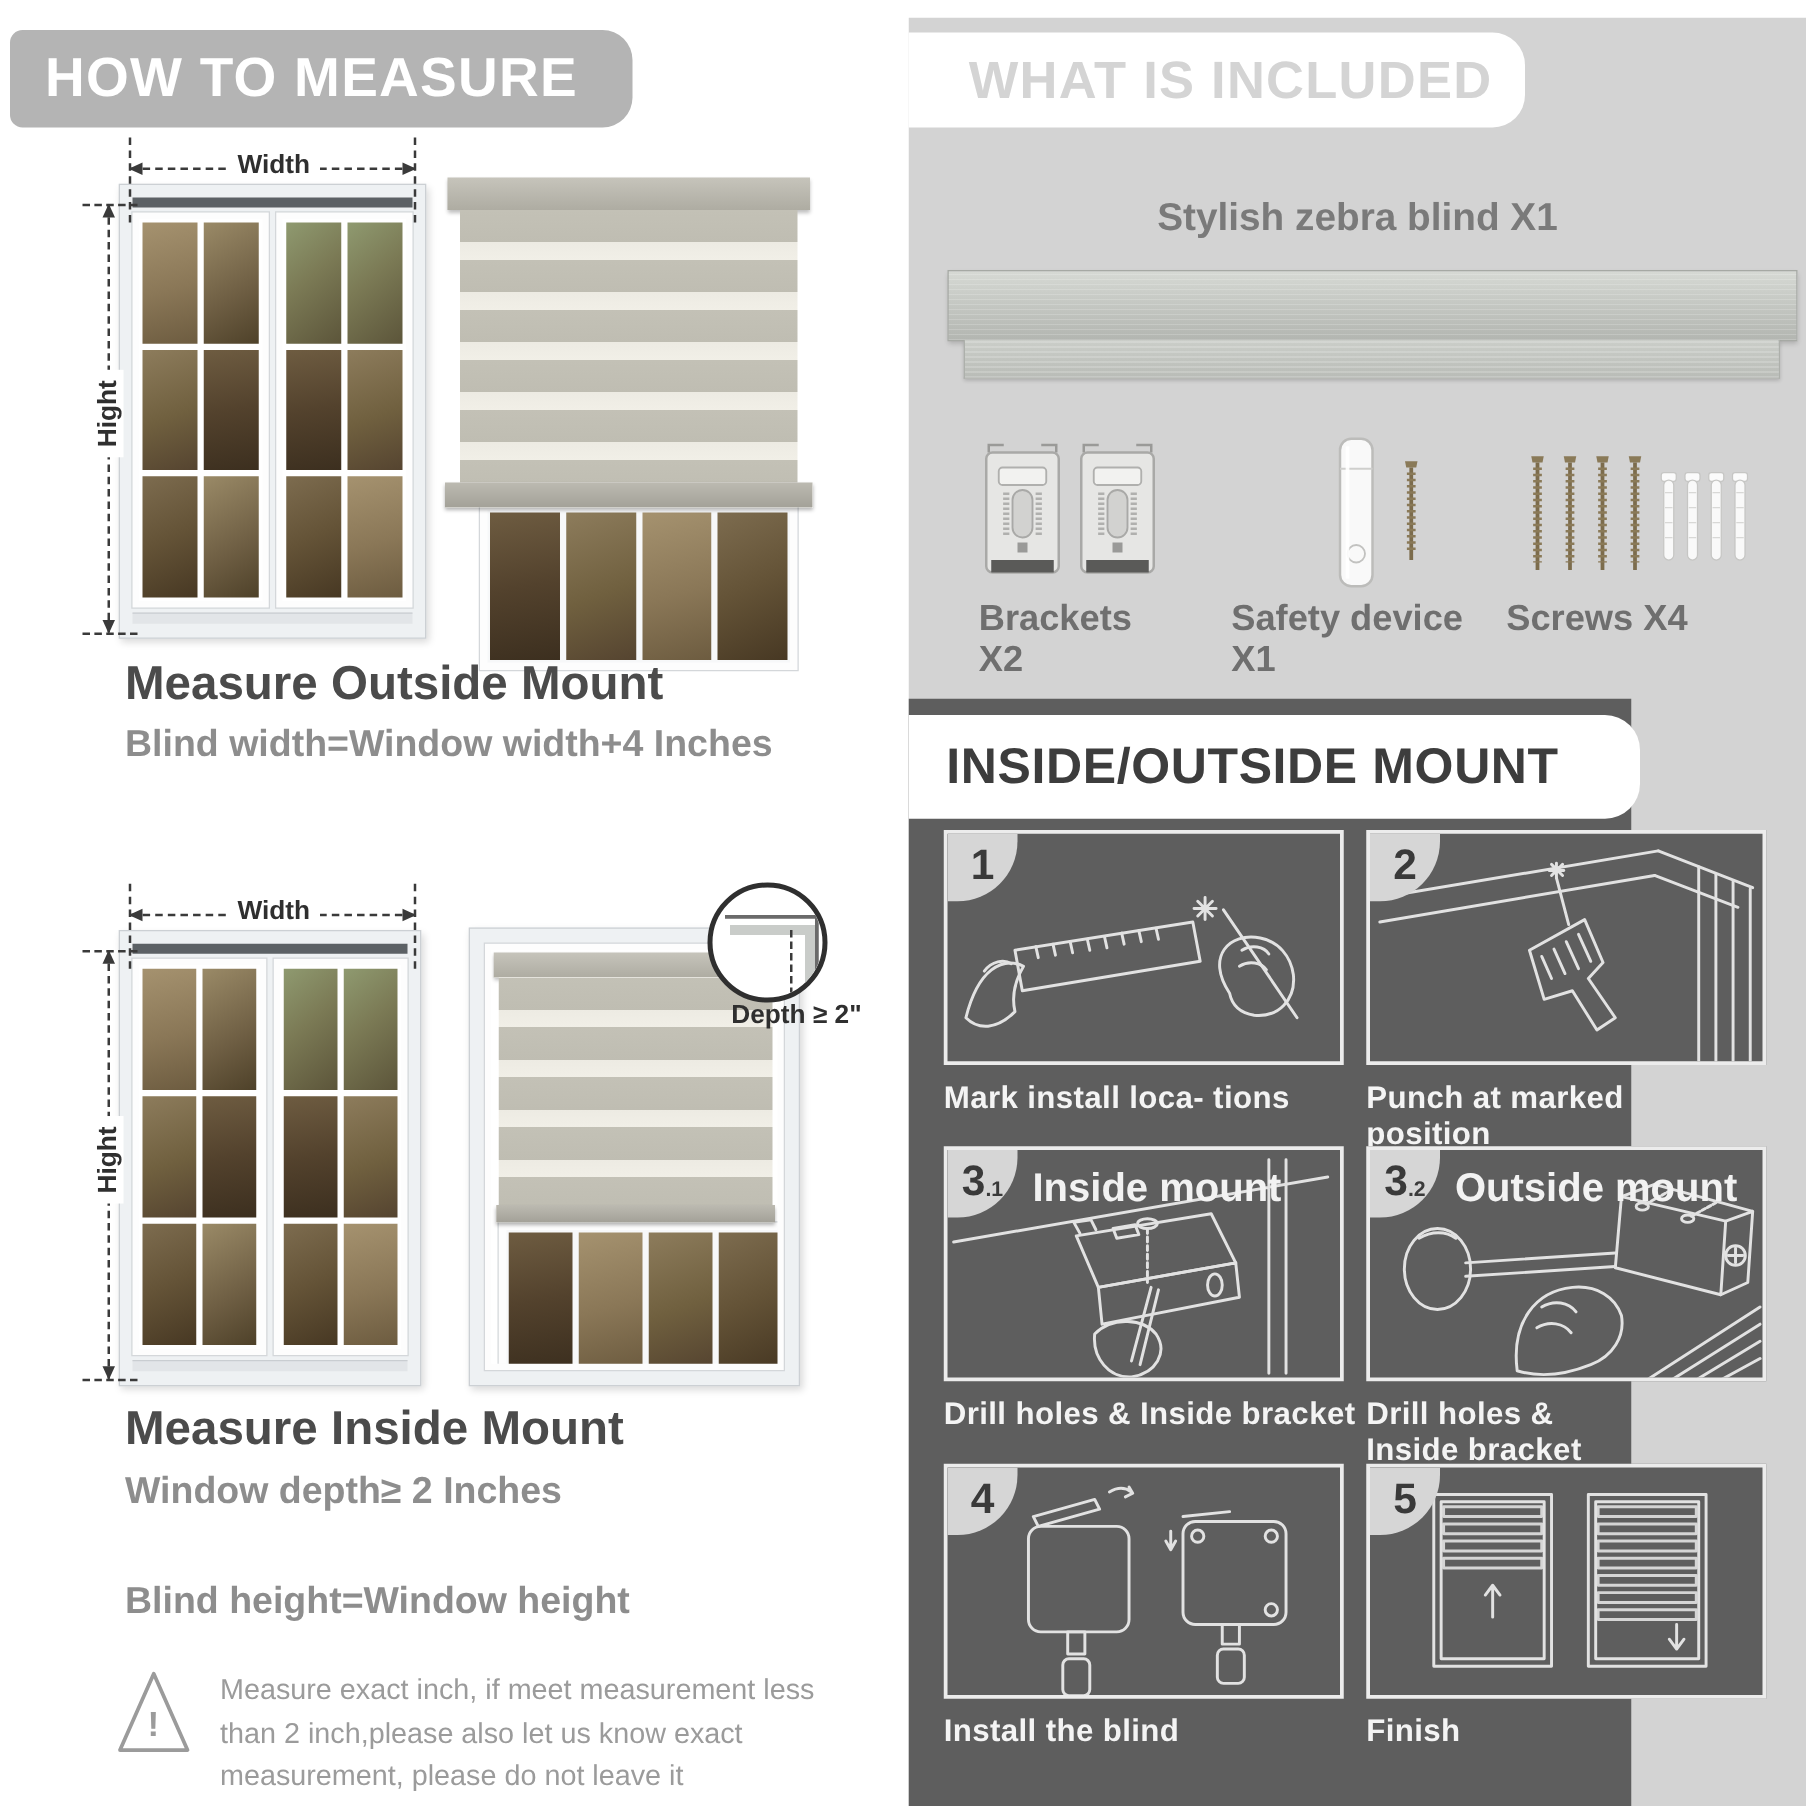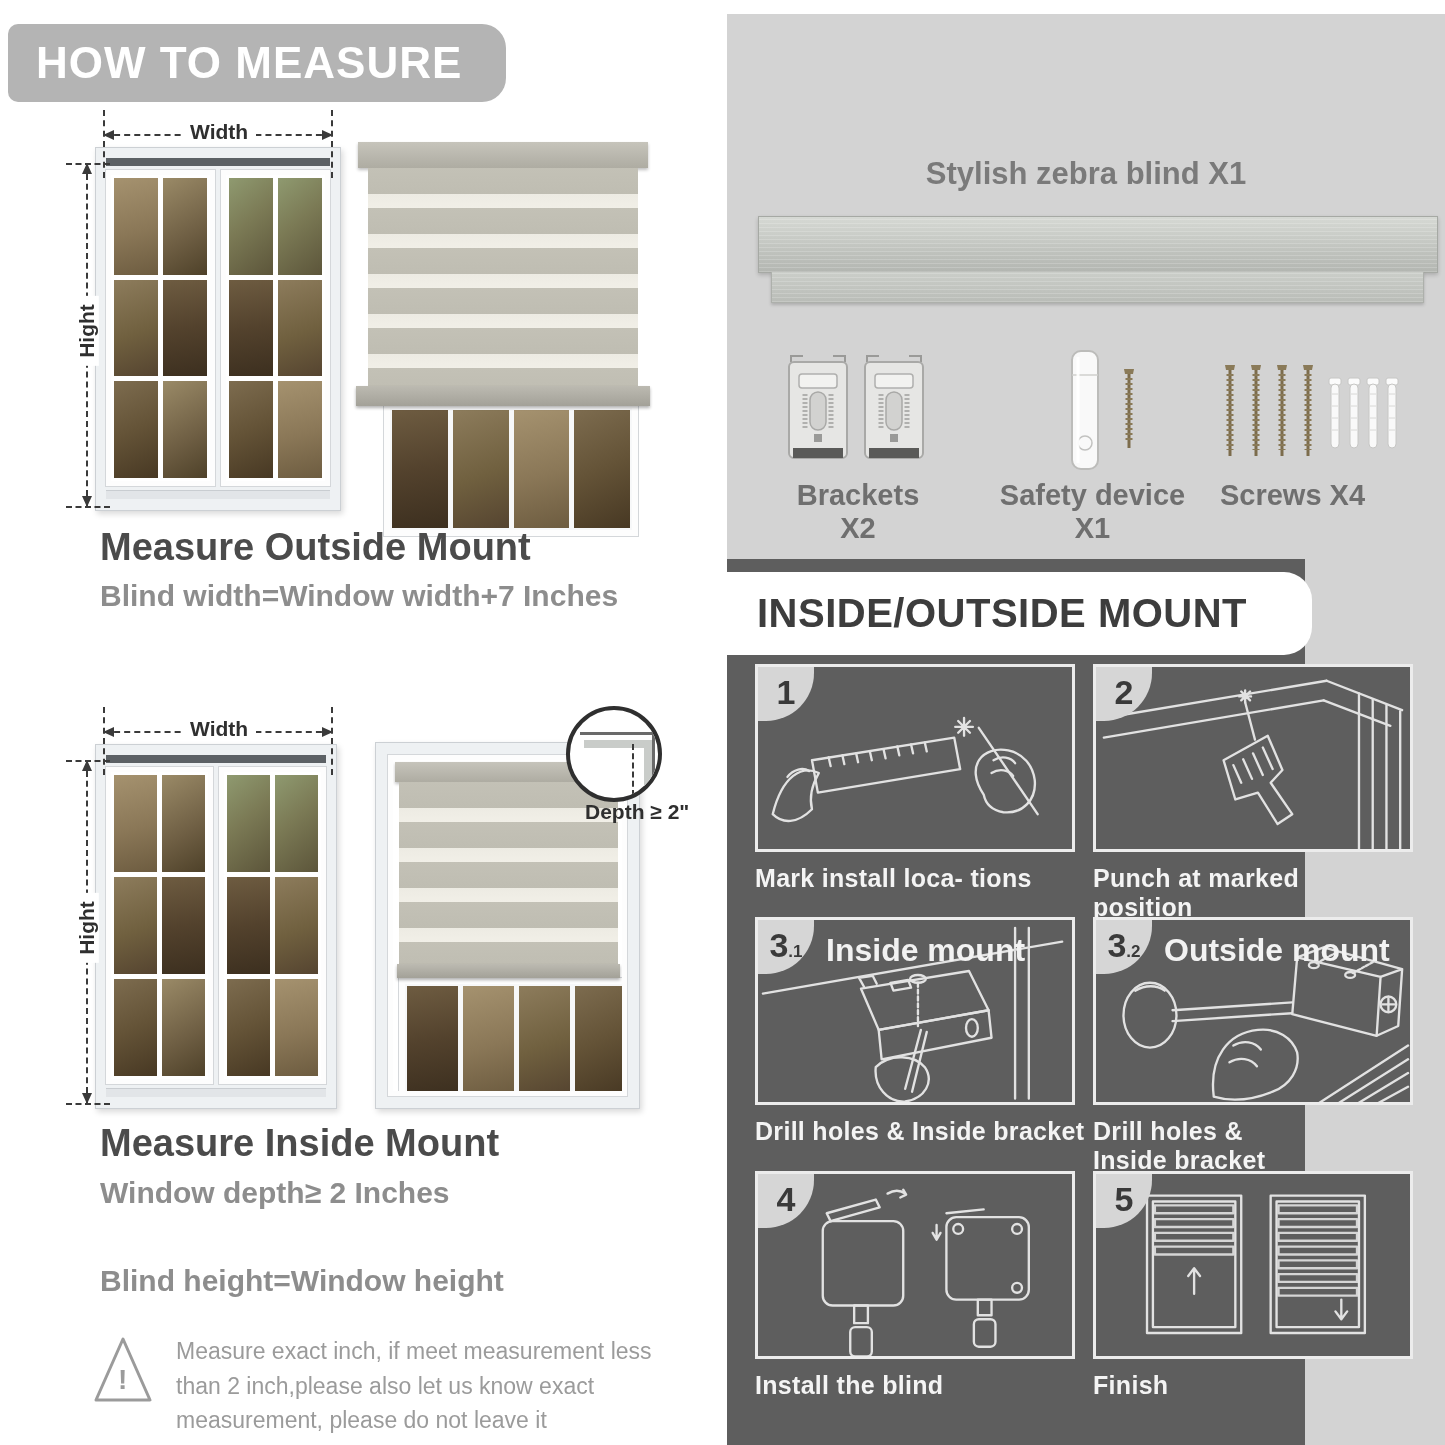--- a/index.html
+++ b/index.html
@@ -54,21 +54,21 @@
   .hdr-included{left:0;top:12px;width:493px;height:76px;background:#ffffff;border-radius:0 26px 26px 0;
                 color:#d4d4d4;font-size:42px;font-weight:bold;letter-spacing:1px;line-height:76px;
                 padding-left:48px;box-sizing:border-box;}
   .blind-label{left:0;top:142px;width:718px;text-align:center;font-size:31px;font-weight:bold;color:#7a7a7a;}
   .rail-top{left:31px;top:202px;width:680px;height:57px;border:1px solid #a6a9a4;box-sizing:border-box;
             background:linear-gradient(180deg,#d6d9d4 0%,#c2c5c0 55%,#b3b6b1 100%);
             box-shadow:0 2px 4px rgba(0,0,0,.18);}
   .rail-lip{left:44px;top:258px;width:653px;height:31px;border:1px solid #adb0ab;border-top:none;box-sizing:border-box;
             background:linear-gradient(180deg,#cbcec9 0%,#b9bcb7 100%);box-shadow:0 2px 3px rgba(0,0,0,.18);}
   .rail-tex{position:absolute;inset:0;background:repeating-linear-gradient(0deg,rgba(255,255,255,.18) 0 1px,transparent 1px 4px);}
-  .part-label{font-size:29px;font-weight:bold;color:#6f6f6f;text-align:center;}
+  .part-label{font-size:29px;font-weight:bold;color:#6f6f6f;}
   .hdr-mount{left:0;top:557px;width:585px;height:83px;background:#ffffff;border-radius:0 28px 28px 0;
              color:#3d3d3d;font-size:40px;font-weight:bold;letter-spacing:.5px;line-height:83px;
              padding-left:30px;box-sizing:border-box;}
   .panel{width:320px;height:188px;border:3px solid #ececec;box-sizing:border-box;overflow:hidden;background:#5e5e5e;}
   .badge{position:absolute;left:0;top:0;width:56px;height:54px;background:#d6d6d6;border-radius:0 0 48px 0;
          display:flex;align-items:center;justify-content:center;color:#3a3a3a;font-weight:bold;}
   .badge .n{font-size:34px;line-height:1;margin-top:-4px;}
   .badge .s{font-size:17px;margin-top:10px;}
   .panel-title{position:absolute;left:68px;top:12px;color:#f2f2f2;font-size:32px;font-weight:bold;}
   .caption{color:#f4f4f4;font-size:25px;font-weight:bold;letter-spacing:.3px;}
@@ -125,21 +125,21 @@
       <div class="mp p5"></div>
       <div class="mp p1"></div>
       <div class="mp p6"></div>
     </div>
     <div class="abs cassette" style="left:0;top:2px;width:290px;height:26px"></div>
     <div class="abs zebra" style="left:10px;top:28px;width:270px;height:218px"></div>
     <div class="abs botrail" style="left:-2px;top:246px;width:294px;height:20px"></div>
   </div>
 
   <div class="abs sec-title" style="left:100px;top:512px">Measure Outside Mount</div>
-  <div class="abs sec-line" style="left:100px;top:565px">Blind width=Window width+7 Inches</div>
+  <div class="abs sec-line" style="left:100px;top:565px">Blind width=Window width+4 Inches</div>
 
   <div class="abs winA" style="left:95px;top:730px;width:242px;height:365px">
     <div class="toprail"></div>
     <div class="sashes">
       <div class="sash">
         <div class="pane p1"></div>
         <div class="pane p2"></div>
         <div class="pane p5"></div>
         <div class="pane p4"></div>
         <div class="pane p6"></div>
@@ -195,20 +195,21 @@
   <div class="abs" style="left:92px;top:1320px;width:62px;height:72px">
     <svg width="62" height="72" viewBox="0 0 62 72">
       <polygon points="31,5 58,66 4,66" fill="none" stroke="#9b9b9b" stroke-width="3" stroke-linejoin="round"></polygon>
     </svg>
     <span class="abs" style="left:26px;top:30px;color:#9b9b9b;font-size:28px;font-weight:bold">!</span>
   </div>
   <div class="abs note-text" style="left:176px;top:1320px;width:478px">Measure exact inch, if meet measurement less than 2 inch,please also let us know exact measurement, please do not leave it</div>
 
   <div class="abs right-bg">
 
+    <div class="abs hdr-included">WHAT IS INCLUDED</div>
 
     <div class="abs blind-label">Stylish zebra blind X1</div>
 
     <div class="abs rail-top">
         <div class="rail-tex"></div>
       </div>
     <div class="abs rail-lip">
         <div class="rail-tex"></div>
       </div>
 

